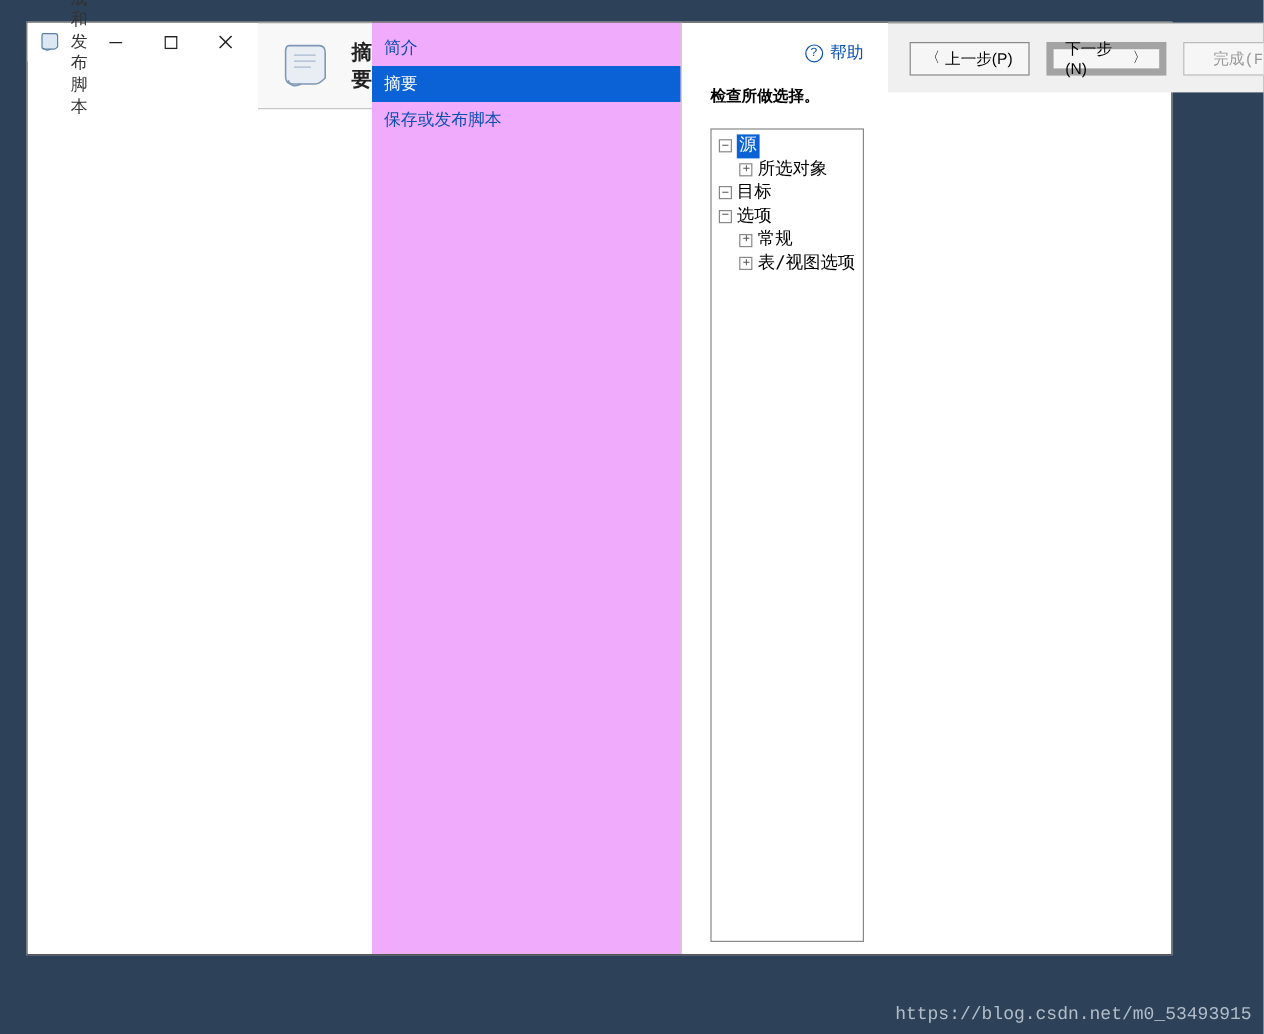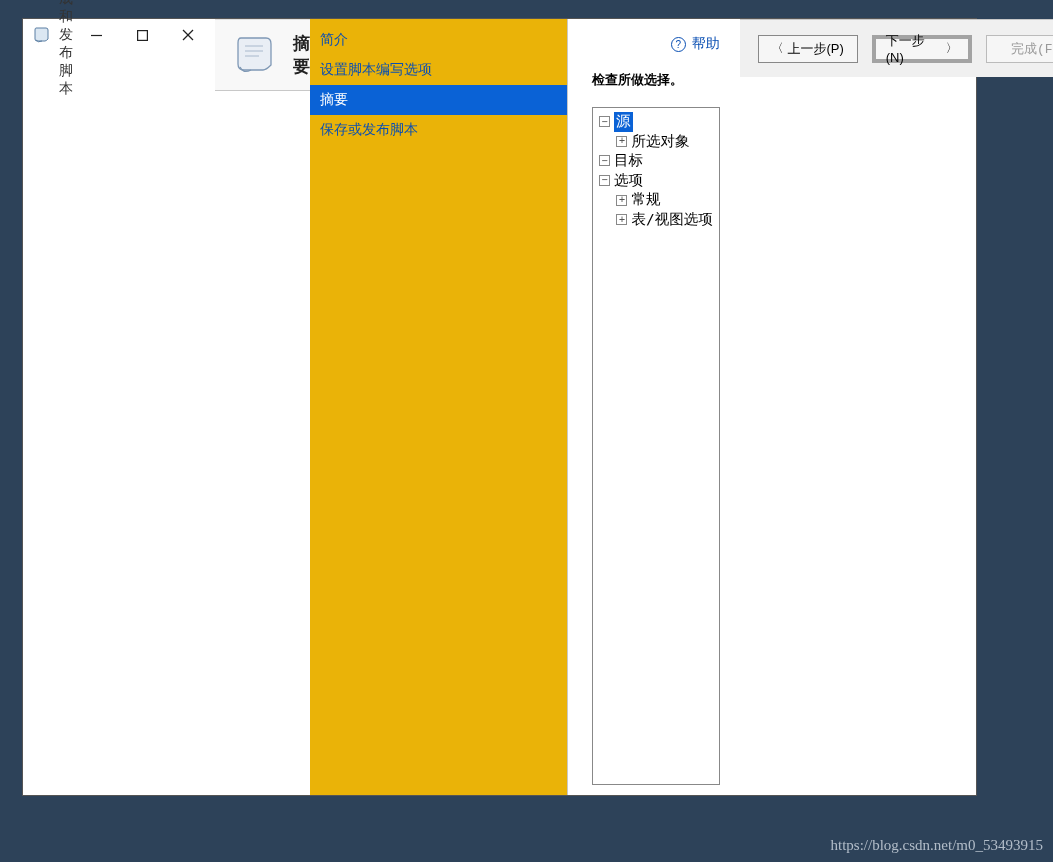--- a/index.html
+++ b/index.html
@@ -55,21 +55,21 @@
   }
   .header .doc-icon { width: 42px; height: 42px; margin-right: 18px; }
   .header .heading { font-size: 17px; font-weight: bold; color: #222; }
   .body {
     flex: 1;
     display: flex;
     min-height: 0;
   }
   .sidebar {
     width: 258px;
-    background: #eab308;
+    background: #f0abfc;
     border-right: 1px solid #c8c8c8;
     padding-top: 6px;
   }
   .nav-item {
     padding: 6px 10px;
     color: #0a4fb3;
     cursor: default;
     font-size: 14px;
   }
   .nav-item.active {
@@ -159,35 +159,35 @@
     background: #f6f6f6;
     display: flex;
     align-items: center;
     justify-content: center;
     font-size: 13px;
     padding: 0 10px;
     gap: 4px;
     cursor: default;
   }
   .wiz-btn.default {
-    border: 4px solid #a3a3a3;
+    border: 6px solid #a3a3a3;
   }
   .wiz-btn.disabled {
     color: #999;
     border-color: #bbb;
     font-family: Liberation Mono, monospace;
   }
   .chev { font-size: 12px; }
   .watermark {
     position: absolute;
     right: 10px;
     bottom: 8px;
     color: #c9d2dc;
     font-size: 15px;
-    font-family: Liberation Serif, serif;
+    font-family: Liberation Mono, monospace;
     opacity: 0.85;
   }
 </style>
 </head>
 <body>
 
 <div class="window">
 
   <div class="titlebar">
     <span class="app-icon">
@@ -226,21 +226,20 @@
         <line x1="12" y1="17" x2="30" y2="17" stroke="#a8b8cc" stroke-width="1"></line>
         <line x1="12" y1="22" x2="26" y2="22" stroke="#a8b8cc" stroke-width="1"></line>
       </svg>
     </span>
     <span class="heading">摘要</span>
   </div>
 
   <div class="body">
     <div class="sidebar">
       <div class="nav-item">简介</div>
-      <div class="nav-item">设置脚本编写选项</div>
       <div class="nav-item active">摘要</div>
       <div class="nav-item">保存或发布脚本</div>
     </div>
 
     <div class="content">
       <div class="help-row">
         <span class="help-icon">?</span>
         <span>帮助</span>
       </div>
 

